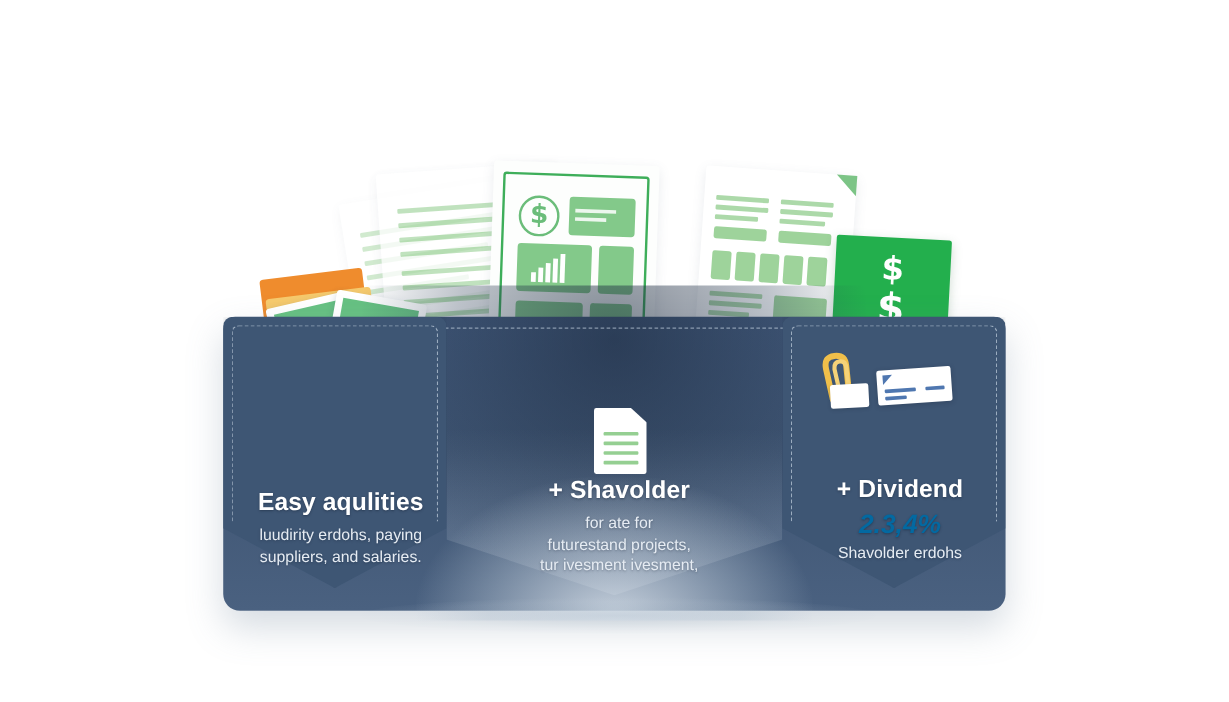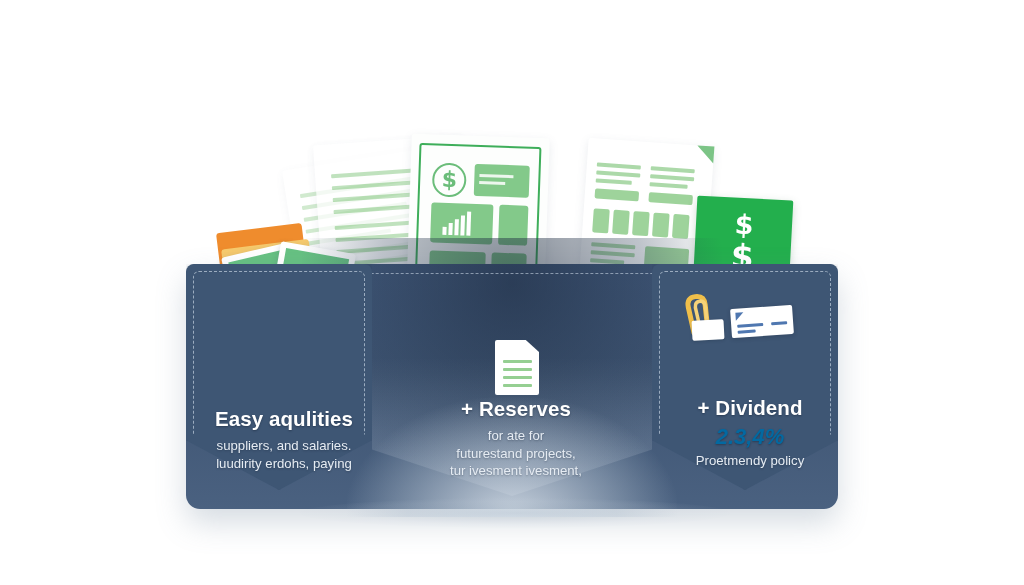--- a/index.html
+++ b/index.html
@@ -406,34 +406,34 @@
   <div id="reserve-doc">
     <div class="l" style="top:20px;"></div>
     <div class="l" style="top:28px;"></div>
     <div class="l" style="top:36px;"></div>
     <div class="l" style="top:44px;"></div>
   </div>
 
   <div class="col" id="col-left">
     <div class="title">Easy aqulities</div>
     <div class="sub">
+      <div>luudirity erdohs, paying</div>
       <div>suppliers, and salaries.</div>
-      <div>luudirity erdohs, paying</div>
     </div>
   </div>
 
   <div class="col" id="col-center">
-    <div class="title">+ Reserves</div>
+    <div class="title">+ Shavolder</div>
     <div class="sub">
       <div>for ate for</div>
       <div>futurestand projects,</div>
       <div>tur ivesment ivesment,</div>
     </div>
   </div>
 
   <div class="col" id="col-right">
     <div class="title">+ Dividend</div>
     <div class="big">2.3,4%</div>
-    <div class="sub" style="margin-top:2px;">Proetmendy policy</div>
+    <div class="sub" style="margin-top:2px;">Shavolder erdohs</div>
   </div>
 
   <div id="floor"></div>
 </div>
 
 </body></html>

